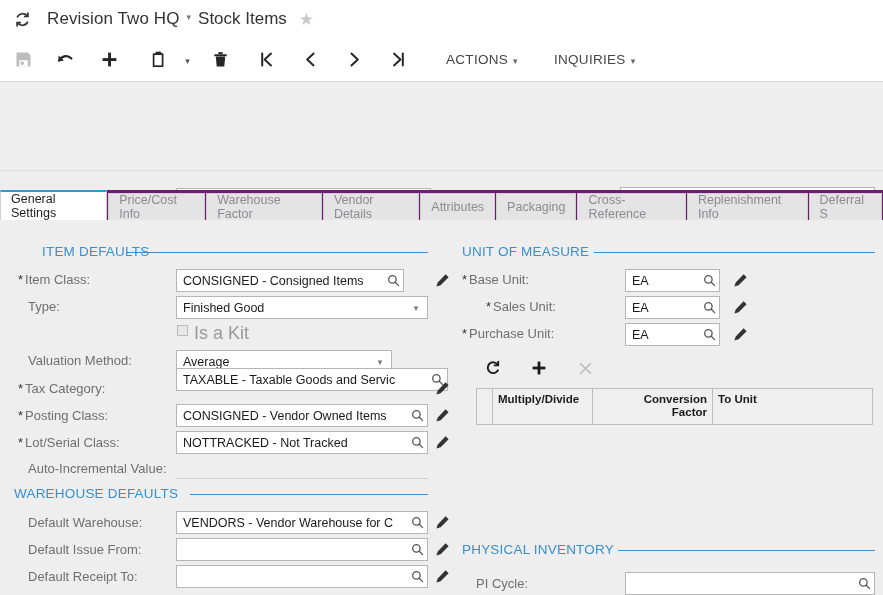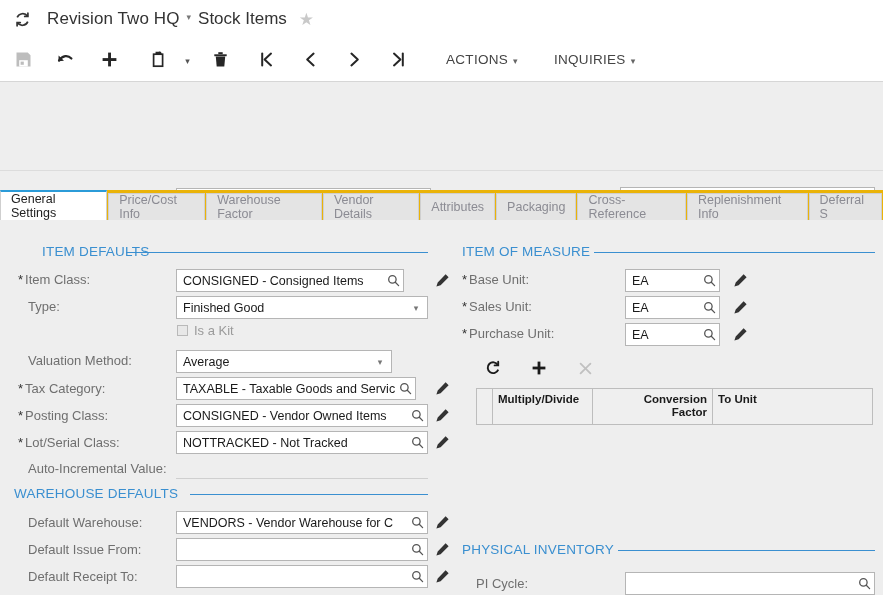--- a/index.html
+++ b/index.html
@@ -96,21 +96,21 @@
   }
   .pencil {
     position: absolute; width: 15px; height: 15px; color: #333;
   }
   .pencil svg { display:block; }
 
   
   .tabstrip {
     position: absolute; left: 0; top: 190px; width: 883px; height: 30px;
     display: flex; align-items: flex-end;
-    background: #eab308;
+    background: #701a75;
   }
   .tab {
     height: 27px; box-sizing: border-box;
     display: flex; align-items: center; padding: 0 10px;
     font-size: 12.5px; color: #8b8b93;
     background: #e4e4e4;
     border: 1px solid #cfcfcf; border-bottom: none;
     margin-right: 1px;
   }
   .tab.active {
@@ -132,21 +132,21 @@
   }
   .section-rule {
     position: absolute; height: 0; border-top: 1px solid #3a8fd0;
   }
 
   
   .chk {
     position: absolute; width: 11px; height: 11px;
     border: 1px solid #b9b9b9; background: #e8e8e8; box-sizing: border-box;
   }
-  .chk-label { position: absolute; font-size: 13px; color: #9a9a9a; }
+  .chk-label { position: absolute; font-size: 18px; color: #9a9a9a; }
 
   
   .underline-field {
     position: absolute; border-bottom: 1px solid #cfcfcf; height: 22px;
   }
 
   
   .gridbar {
     position: absolute; display: flex; align-items: center; height: 26px;
   }
@@ -365,21 +365,21 @@
     <span class="chk" style="left:177px; top:105px;"></span>
     <span class="chk-label" style="left:194px; top:103px;">Is a Kit</span>
 
     <span class="fld-label" style="left:28px; top:133px;">Valuation Method:</span>
     <div class="selbox" style="left:176px; top:130px; width:216px;">
       <span class="val">Average</span>
       <span class="dncaret">▾</span>
     </div>
 
     <span class="fld-label" style="left:18px; top:161px;"><span class="req">*</span><span>Tax Category:</span></span>
-    <div class="inputbox" style="left:176px; top:157px; width:240px;">
+    <div class="inputbox" style="left:176px; top:148px; width:272px;">
       <span class="val">TAXABLE - Taxable Goods and Servic</span>
       <span class="mag">
         <svg width="13" height="13" viewBox="0 0 13 13" fill="none" stroke="currentColor" stroke-width="1.3">
             <circle cx="5.4" cy="5.4" r="3.7"></circle>
             <path d="M8.3 8.3 11.6 11.6" stroke-linecap="round"></path>
           </svg>
       </span>
     </div>
     <span class="pencil" style="left:435px; top:161px;">
       <svg width="15" height="15" viewBox="0 0 15 15" fill="currentColor">
@@ -468,40 +468,40 @@
             <path d="M8.3 8.3 11.6 11.6" stroke-linecap="round"></path>
           </svg>
       </span>
     </div>
     <span class="pencil" style="left:435px; top:349px;">
       <svg width="15" height="15" viewBox="0 0 15 15" fill="currentColor">
           <path d="M10.6 1.3 13.6 4.3 5.6 12.3l-4.2 1.3 1.3-4.2 7.9-8.1z"></path>
         </svg>
     </span>
 
-    <span class="section-title" style="left:462px; top:24px;">ITEM OF MEASURE</span>
+    <span class="section-title" style="left:462px; top:24px;">UNIT OF MEASURE</span>
     <div class="section-rule" style="left:594px; top:32px; width:281px;"></div>
 
     <span class="fld-label" style="left:462px; top:52px;"><span class="req">*</span><span>Base Unit:</span></span>
     <div class="inputbox" style="left:625px; top:49px; width:95px;">
       <span class="val">EA</span>
       <span class="mag">
         <svg width="13" height="13" viewBox="0 0 13 13" fill="none" stroke="currentColor" stroke-width="1.3">
             <circle cx="5.4" cy="5.4" r="3.7"></circle>
             <path d="M8.3 8.3 11.6 11.6" stroke-linecap="round"></path>
           </svg>
       </span>
     </div>
     <span class="pencil" style="left:733px; top:53px;">
       <svg width="15" height="15" viewBox="0 0 15 15" fill="currentColor">
           <path d="M10.6 1.3 13.6 4.3 5.6 12.3l-4.2 1.3 1.3-4.2 7.9-8.1z"></path>
         </svg>
     </span>
 
-    <span class="fld-label" style="left:462px; top:79px;"><span class="req">*</span><span>Sales Unit:</span></span>
+    <span class="fld-label" style="left:486px; top:79px;"><span class="req">*</span><span>Sales Unit:</span></span>
     <div class="inputbox" style="left:625px; top:76px; width:95px;">
       <span class="val">EA</span>
       <span class="mag">
         <svg width="13" height="13" viewBox="0 0 13 13" fill="none" stroke="currentColor" stroke-width="1.3">
             <circle cx="5.4" cy="5.4" r="3.7"></circle>
             <path d="M8.3 8.3 11.6 11.6" stroke-linecap="round"></path>
           </svg>
       </span>
     </div>
     <span class="pencil" style="left:733px; top:80px;">

